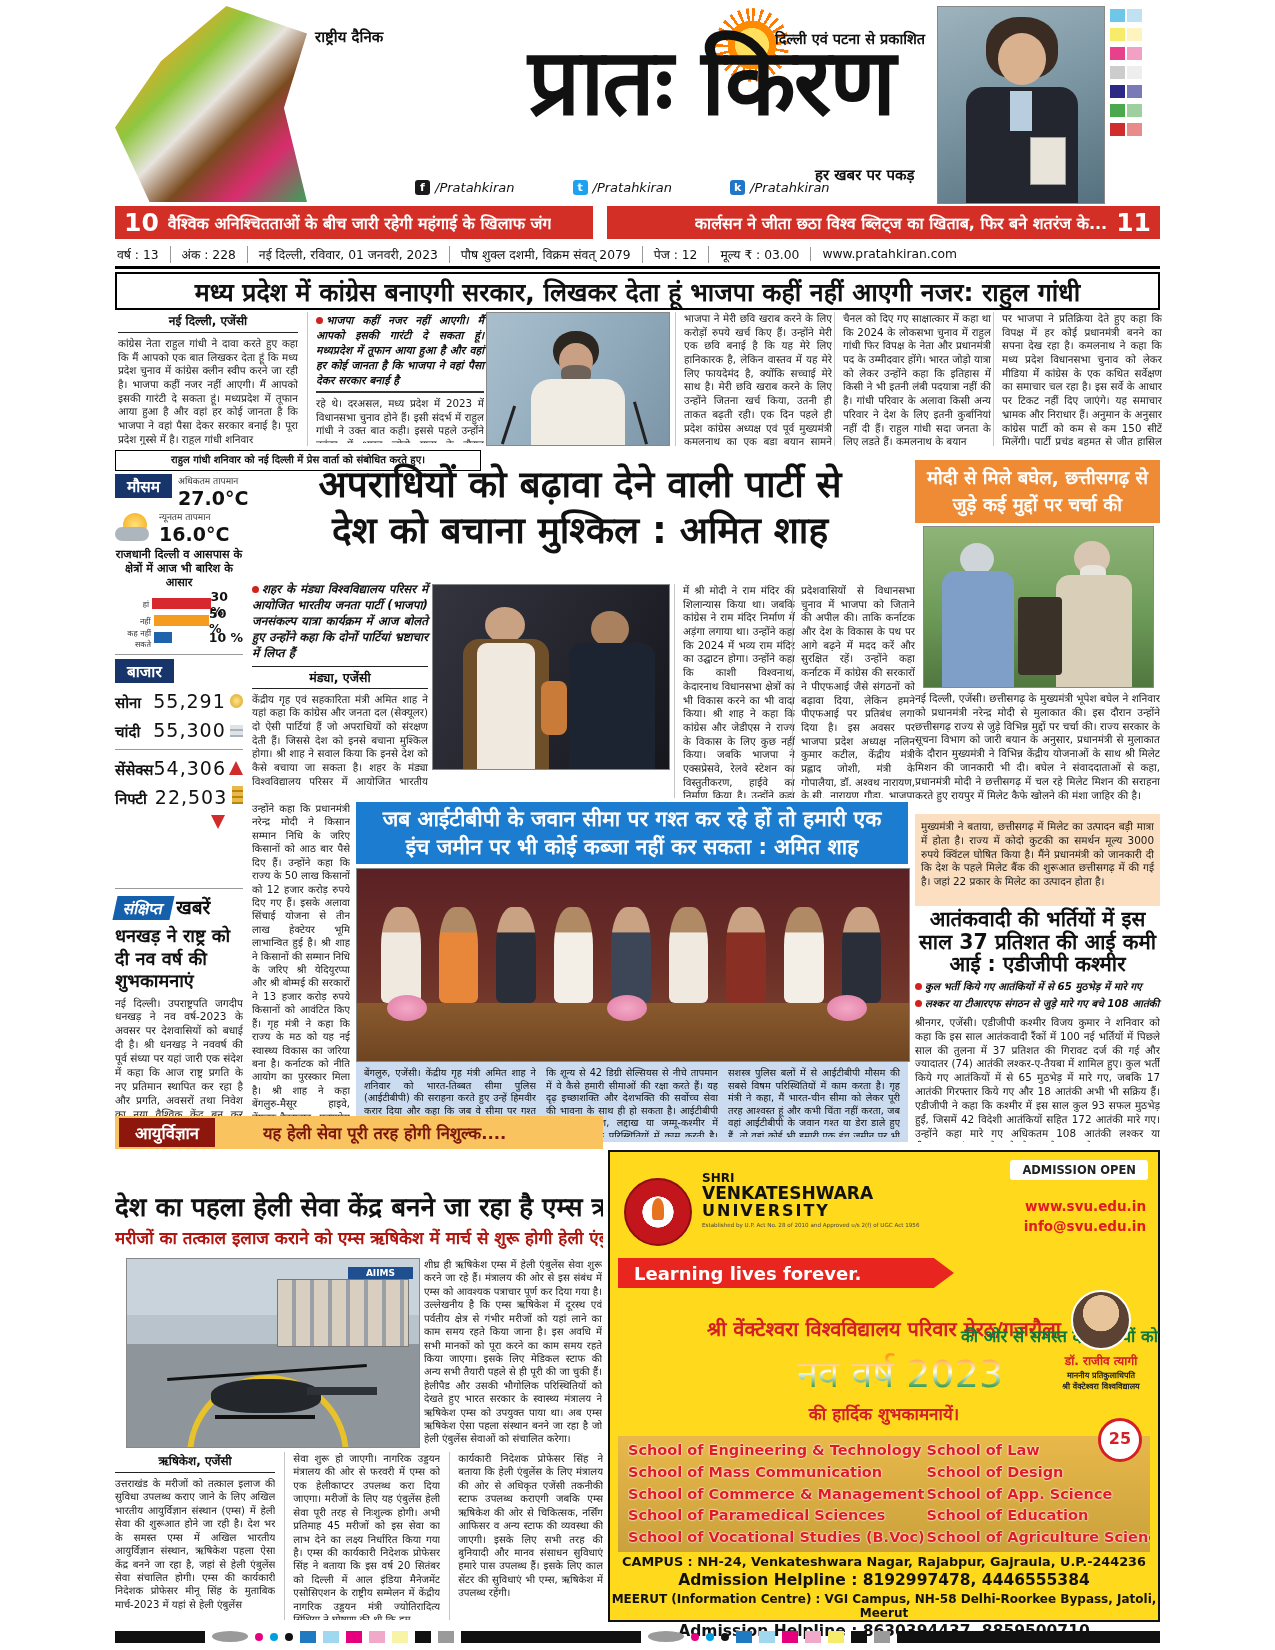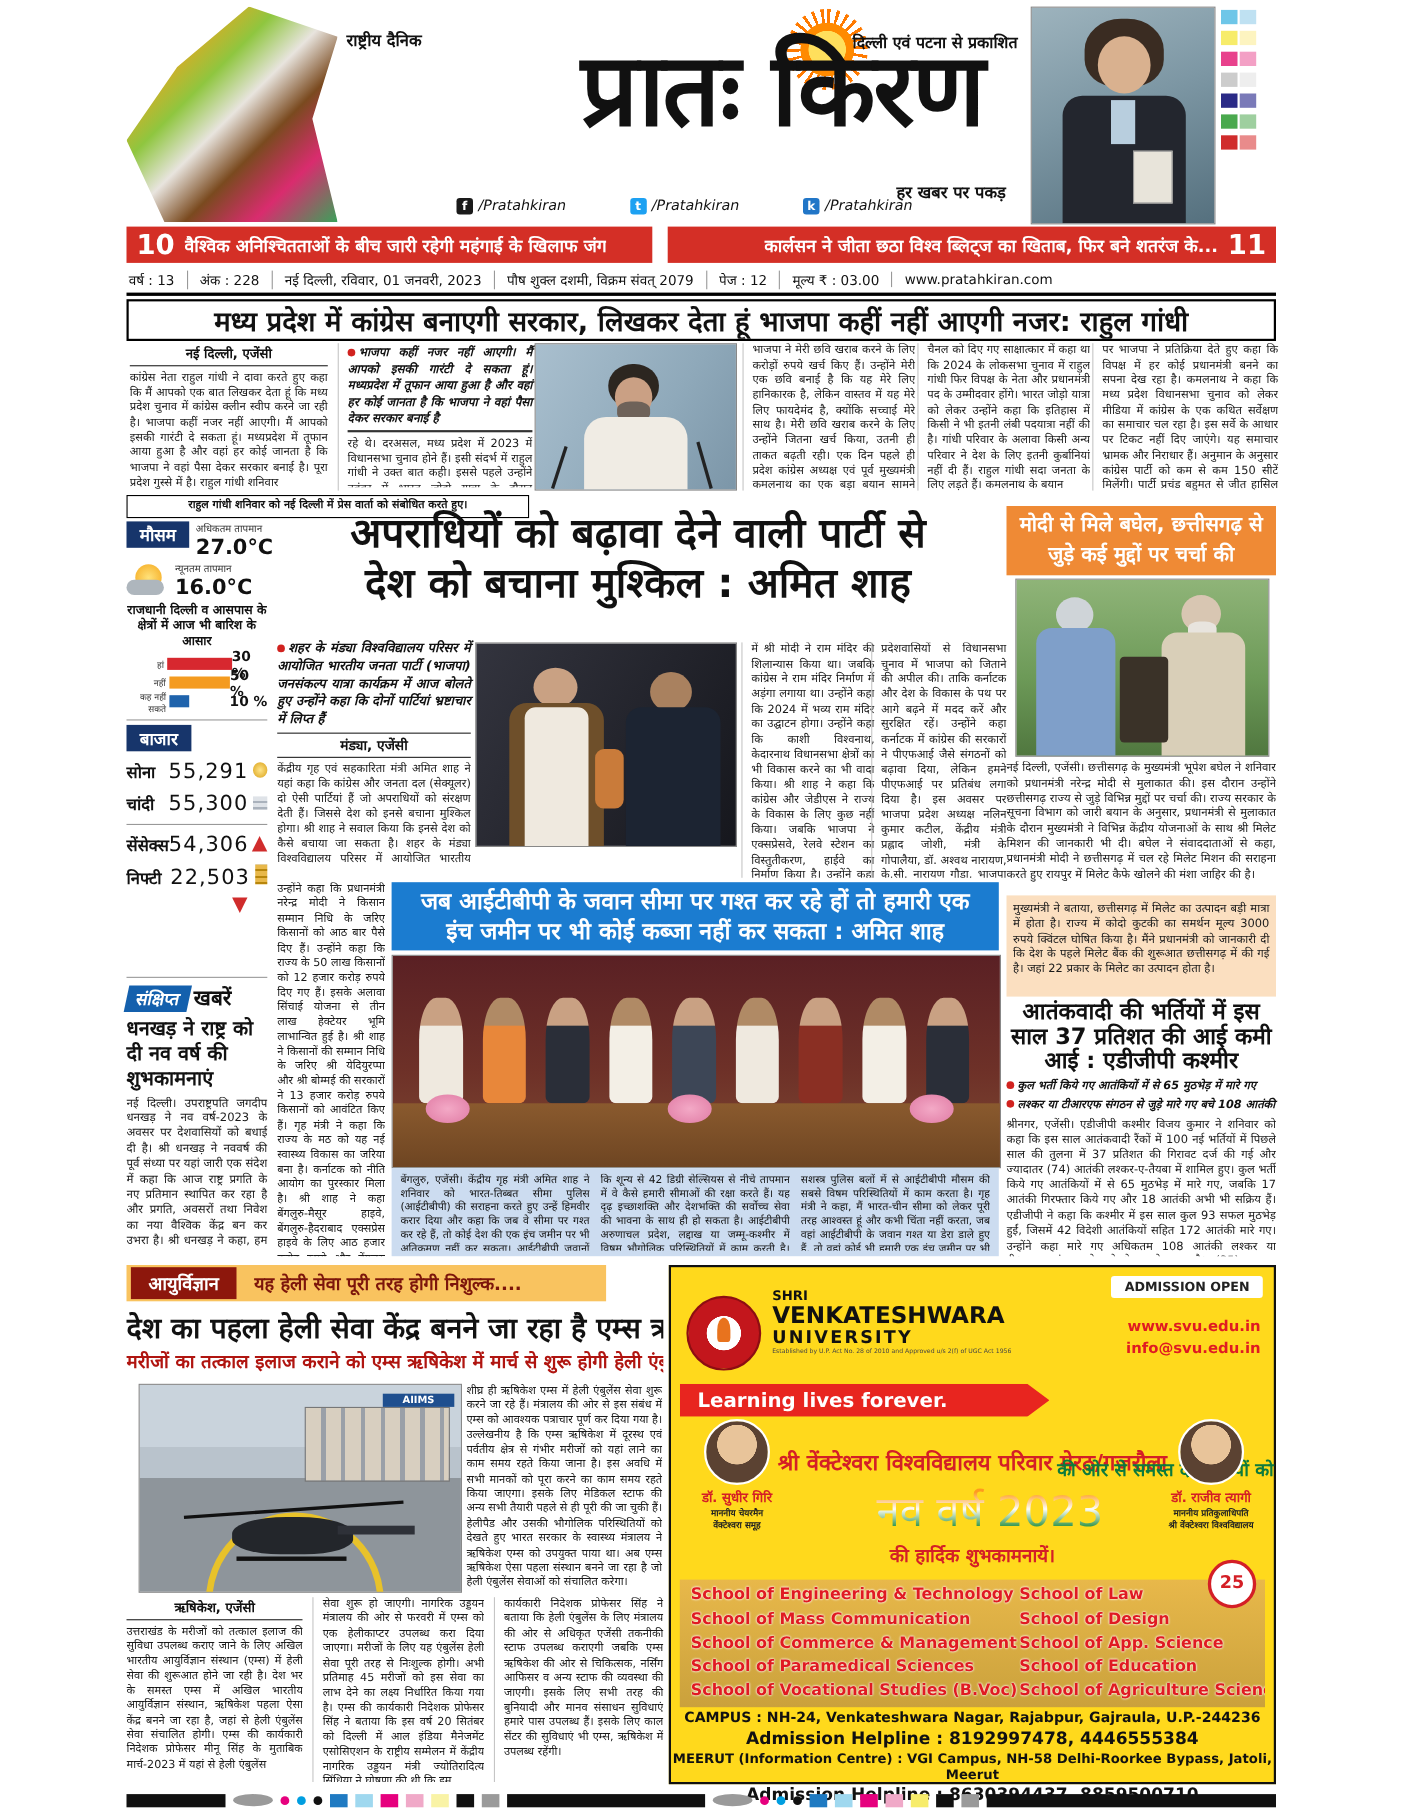--- a/index.html
+++ b/index.html
@@ -296,21 +296,21 @@
   <div class="abs txt" style="left:915px;top:692px;width:245px;height:120px;font-size:10.4px;">नई दिल्ली, एजेंसी। छत्तीसगढ़ के मुख्यमंत्री भूपेश बघेल ने शनिवार को प्रधानमंत्री नरेन्द्र मोदी से मुलाकात की। इस दौरान उन्होंने छत्तीसगढ़ राज्य से जुड़े विभिन्न मुद्दों पर चर्चा की। राज्य सरकार के सूचना विभाग को जारी बयान के अनुसार, प्रधानमंत्री से मुलाकात के दौरान मुख्यमंत्री ने विभिन्न केंद्रीय योजनाओं के साथ श्री मिलेट मिशन की जानकारी भी दी। बघेल ने संवाददाताओं से कहा, प्रधानमंत्री मोदी ने छत्तीसगढ़ में चल रहे मिलेट मिशन की सराहना करते हुए रायपुर में मिलेट कैफे खोलने की मंशा जाहिर की है।</div>
   <div class="abs beige txt" style="left:915px;top:814px;width:233px;height:80px;font-size:10.4px;padding:6px;">मुख्यमंत्री ने बताया, छत्तीसगढ़ में मिलेट का उत्पादन बड़ी मात्रा में होता है। राज्य में कोदो कुटकी का समर्थन मूल्य 3000 रुपये क्विंटल घोषित किया है। मैंने प्रधानमंत्री को जानकारी दी कि देश के पहले मिलेट बैंक की शुरूआत छत्तीसगढ़ में की गई है। जहां 22 प्रकार के मिलेट का उत्पादन होता है।</div>
 
   <div class="abs" style="left:915px;top:908px;width:245px;height:66px;font-size:20.5px;font-weight:bold;text-align:center;line-height:1.1;">आतंकवादी की भर्तियों में इस साल 37 प्रतिशत की आई कमी आई : एडीजीपी कश्मीर</div>
   <div class="abs" style="left:915px;top:976px;width:245px;">
     <div class="bul"><span class="reddot"></span><span>कुल भर्ती किये गए आतंकियों में से 65 मुठभेड़ में मारे गए</span></div>
     <div class="bul"><span class="reddot"></span><span>लश्कर या टीआरएफ संगठन से जुड़े मारे गए बचे 108 आतंकी</span></div>
   </div>
   <div class="abs txt" style="left:915px;top:1016px;width:245px;height:126px;font-size:10.4px;">श्रीनगर, एजेंसी। एडीजीपी कश्मीर विजय कुमार ने शनिवार को कहा कि इस साल आतंकवादी रैंकों में 100 नई भर्तियों में पिछले साल की तुलना में 37 प्रतिशत की गिरावट दर्ज की गई और ज्यादातर (74) आतंकी लश्कर-ए-तैयबा में शामिल हुए। कुल भर्ती किये गए आतंकियों में से 65 मुठभेड़ में मारे गए, जबकि 17 आतंकी गिरफ्तार किये गए और 18 आतंकी अभी भी सक्रिय हैं। एडीजीपी ने कहा कि कश्मीर में इस साल कुल 93 सफल मुठभेड़ हुईं, जिसमें 42 विदेशी आतंकियों सहित 172 आतंकी मारे गए। उन्होंने कहा मारे गए अधिकतम 108 आतंकी लश्कर या टीआरएफ संगठन से जुड़े थे। इसके बाद जैश (35), एचएम (22), अल-बद्र (4) और एजीएचयूए (3) संगठन से जुड़े आतंकी मारे गए। विजय कुमार ने कहा कि इस साल मारे गए कुल 65 नए भर्ती आतंकियों में से 58 (89 प्रतिशत) आतंकी संगठन में शामिल होने के पहले महीने के भीतर ही मार गिराए गए।</div>
 
-  <div class="abs kick" style="left:115px;top:1150px;width:436px;">
+  <div class="abs kick" style="left:115px;top:1116px;width:488px;gap:32px;">
     <span class="kicklbl">आयुर्विज्ञान</span>
     <span class="kicktx">यह हेली सेवा पूरी तरह होगी निशुल्क....</span>
   </div>
   <div class="abs" style="left:115px;top:1188px;width:488px;font-size:26px;font-weight:bold;text-align:center;white-space:nowrap;overflow:hidden;">देश का पहला हेली सेवा केंद्र बनने जा रहा है एम्स ऋषिकेश</div>
   <div class="abs" style="left:115px;top:1226px;width:488px;font-size:17px;font-weight:bold;color:#b01510;text-align:center;white-space:nowrap;overflow:hidden;">मरीजों का तत्काल इलाज कराने को एम्स ऋषिकेश में मार्च से शुरू होगी हेली एंबुलेंस सेवा</div>
   <div class="abs photo" style="left:126px;top:1258px;width:292px;height:188px;background:linear-gradient(180deg,#c9d3dc 0 30%,#b9c3cc 30% 45%,#8e959b 45% 100%);">
     <div class="abs" style="left:150px;top:20px;width:130px;height:66px;background:repeating-linear-gradient(90deg,#d8cfc0 0 14px,#9aa0a8 14px 18px);border:1px solid #777;"></div>
     <div class="abs" style="right:6px;top:8px;background:#1f4f8f;color:#fff;font-size:9px;font-weight:bold;padding:1px 18px;">AIIMS</div>
     <div class="abs" style="left:60px;top:116px;width:150px;height:150px;border:6px solid #e8c22a;border-radius:50%;"></div>
     <div class="abs" style="left:84px;top:120px;width:110px;height:34px;border-radius:45% 45% 40% 40%;background:#23262b;"></div>
@@ -332,39 +332,33 @@
       </div>
   </div>
 
   <div class="abs ad" style="left:608px;top:1150px;width:548px;height:468px;">
     <div class="abs adm" style="right:10px;top:8px;">ADMISSION OPEN</div>
     <div class="abs" style="left:14px;top:26px;width:64px;height:64px;border-radius:50%;background:radial-gradient(circle,#fff 0 34%,#c3161c 35% 100%);border:2px solid #8d0e12;">
       <div class="abs" style="left:26px;top:18px;width:12px;height:22px;border-radius:50% 50% 20% 20%;background:#e8731e;"></div>
     </div>
     <div class="abs" style="left:92px;top:20px;">
       <div style="font-size:12px;font-weight:bold;line-height:1.05;">SHRI</div>
-      <div style="font-size:21px;font-weight:bold;line-height:1.05;">VENKATESHWARA</div>
+      <div style="font-size:17px;font-weight:bold;line-height:1.05;">VENKATESHWARA</div>
       <div style="font-size:16px;font-weight:bold;letter-spacing:2px;line-height:1.1;">UNIVERSITY</div>
       <div style="font-size:5.6px;color:#444;margin-top:2px;">Established by U.P. Act No. 28 of 2010 and Approved u/s 2(f) of UGC Act 1956</div>
     </div>
     <div class="abs" style="right:12px;top:44px;text-align:right;color:#e01b22;font-weight:bold;font-size:13.5px;line-height:1.5;">
       <div>www.svu.edu.in</div>
       <div>info@svu.edu.in</div>
     </div>
     <div class="abs ribbon" style="left:8px;top:106px;width:320px;height:30px;">Learning lives forever.</div>
     <div class="abs" style="left:0;top:142px;width:100%;text-align:center;color:#d41f26;font-size:20px;font-weight:bold;margin-top:21px;">श्री वेंक्टेश्वरा विश्वविद्यालय परिवार मेरठ/गजरौला</div>
     <div class="abs" style="left:0;top:172px;width:100%;text-align:right;color:#0d7a3d;font-size:16.5px;font-weight:bold;">की ओर से समस्त देशवासियों को</div>
     <div class="abs navy23" style="left:0;top:194px;width:100%;text-align:center;">नव वर्ष 2023</div>
     <div class="abs" style="left:0;top:250px;width:100%;text-align:center;color:#d41f26;font-size:17px;font-weight:bold;">की हार्दिक शुभकामनायें।</div>
-    <div class="abs" style="left:12px;top:138px;width:96px;">
-      <div class="pcirc"></div>
-      <div class="pname">डॉ. सुधीर गिरि</div>
-      <div class="ptitle">माननीय चेयरमैन</div>
-      <div class="ptitle">वेंक्टेश्वरा समूह</div>
-    </div>
     <div class="abs" style="right:6px;top:138px;width:102px;">
       <div class="pcirc"></div>
       <div class="pname">डॉ. राजीव त्यागी</div>
       <div class="ptitle">माननीय प्रतिकुलाधिपति</div>
       <div class="ptitle">श्री वेंक्टेश्वरा विश्वविद्यालय</div>
     </div>
     <div class="abs" style="left:8px;top:284px;width:532px;height:112px;background:linear-gradient(180deg,#e8b84a,#caa13c);display:flex;padding-top:4px;">
       <div style="width:58%;padding-left:10px;">
         <div class="schoolitem">School of Engineering &amp; Technology</div>
         <div class="schoolitem">School of Mass Communication</div>

